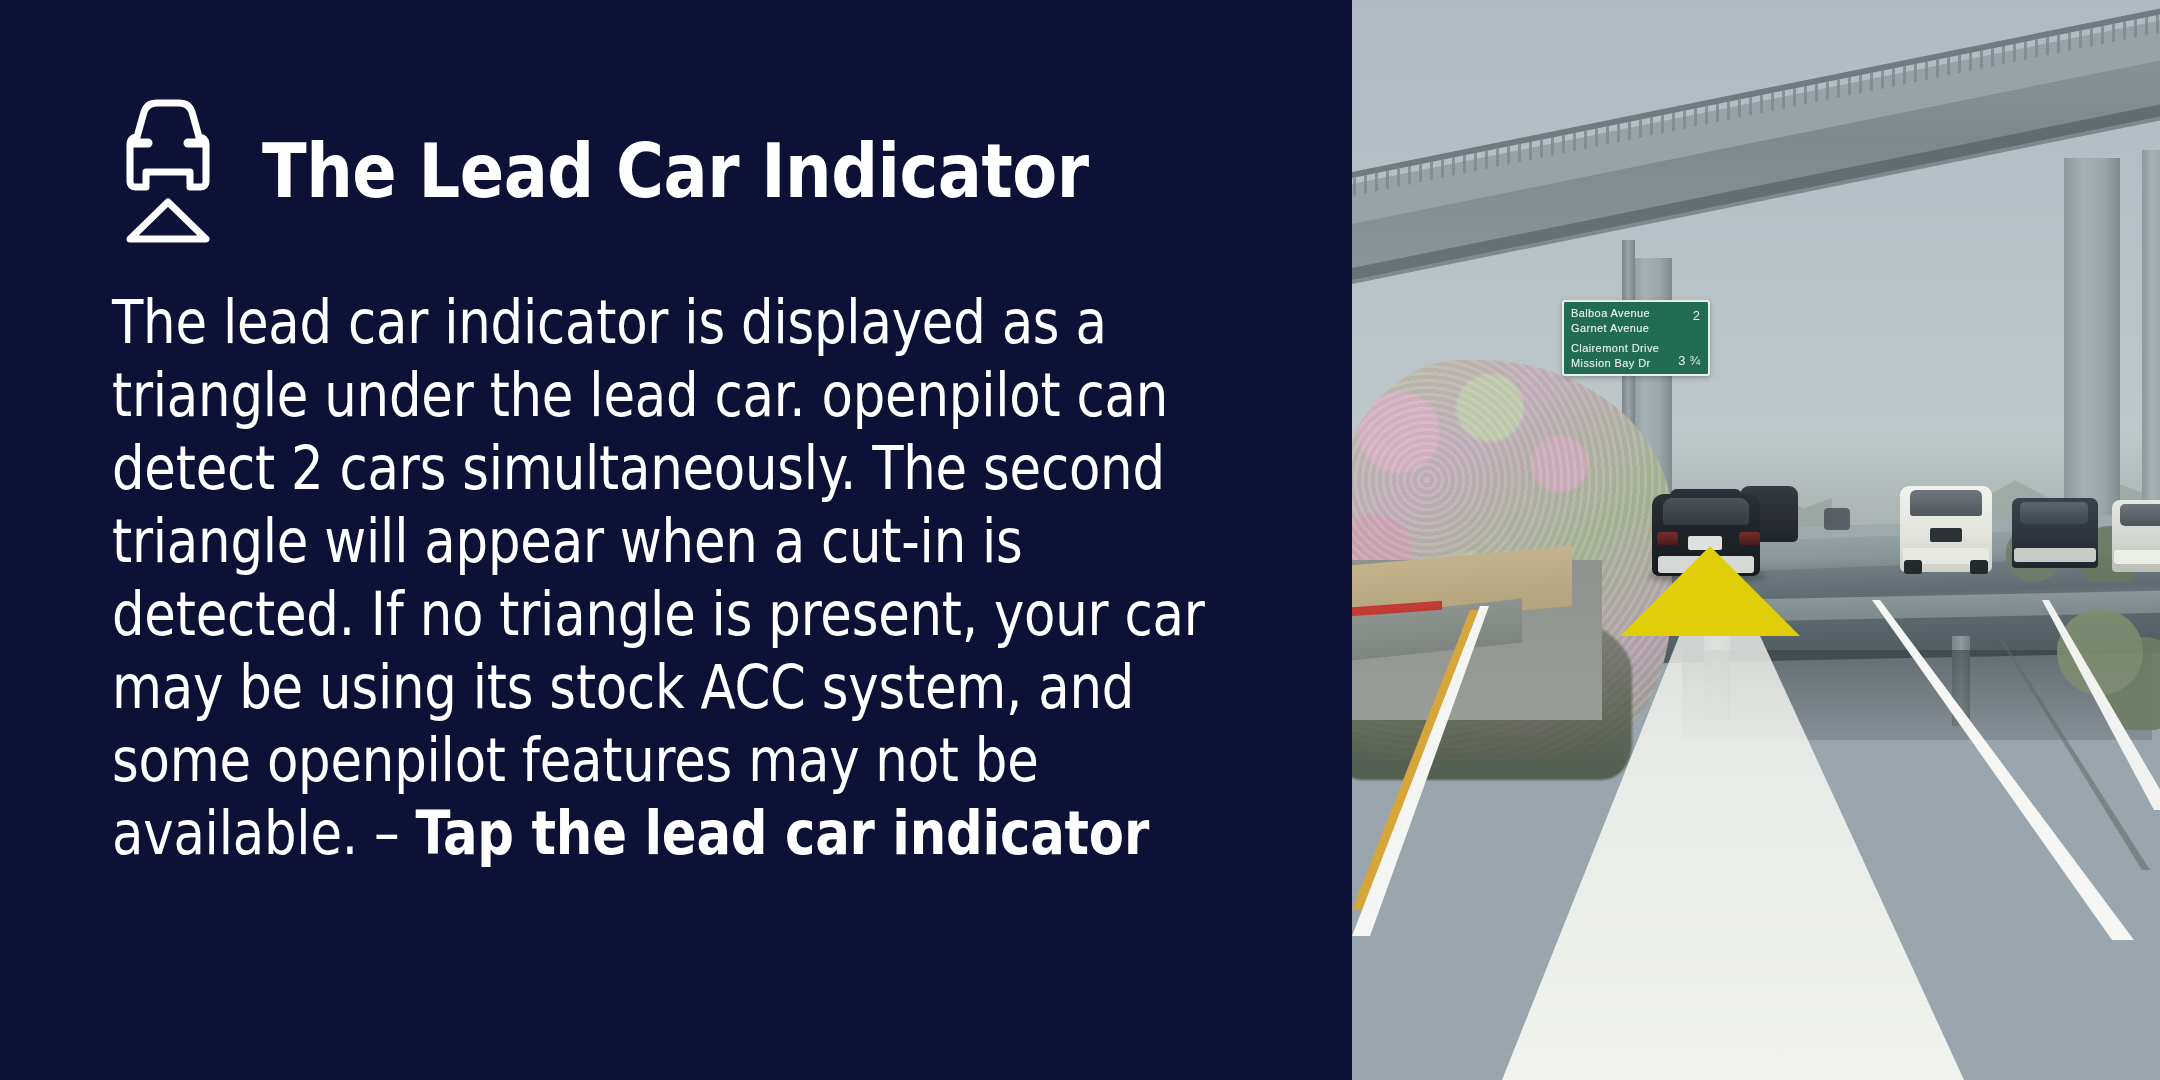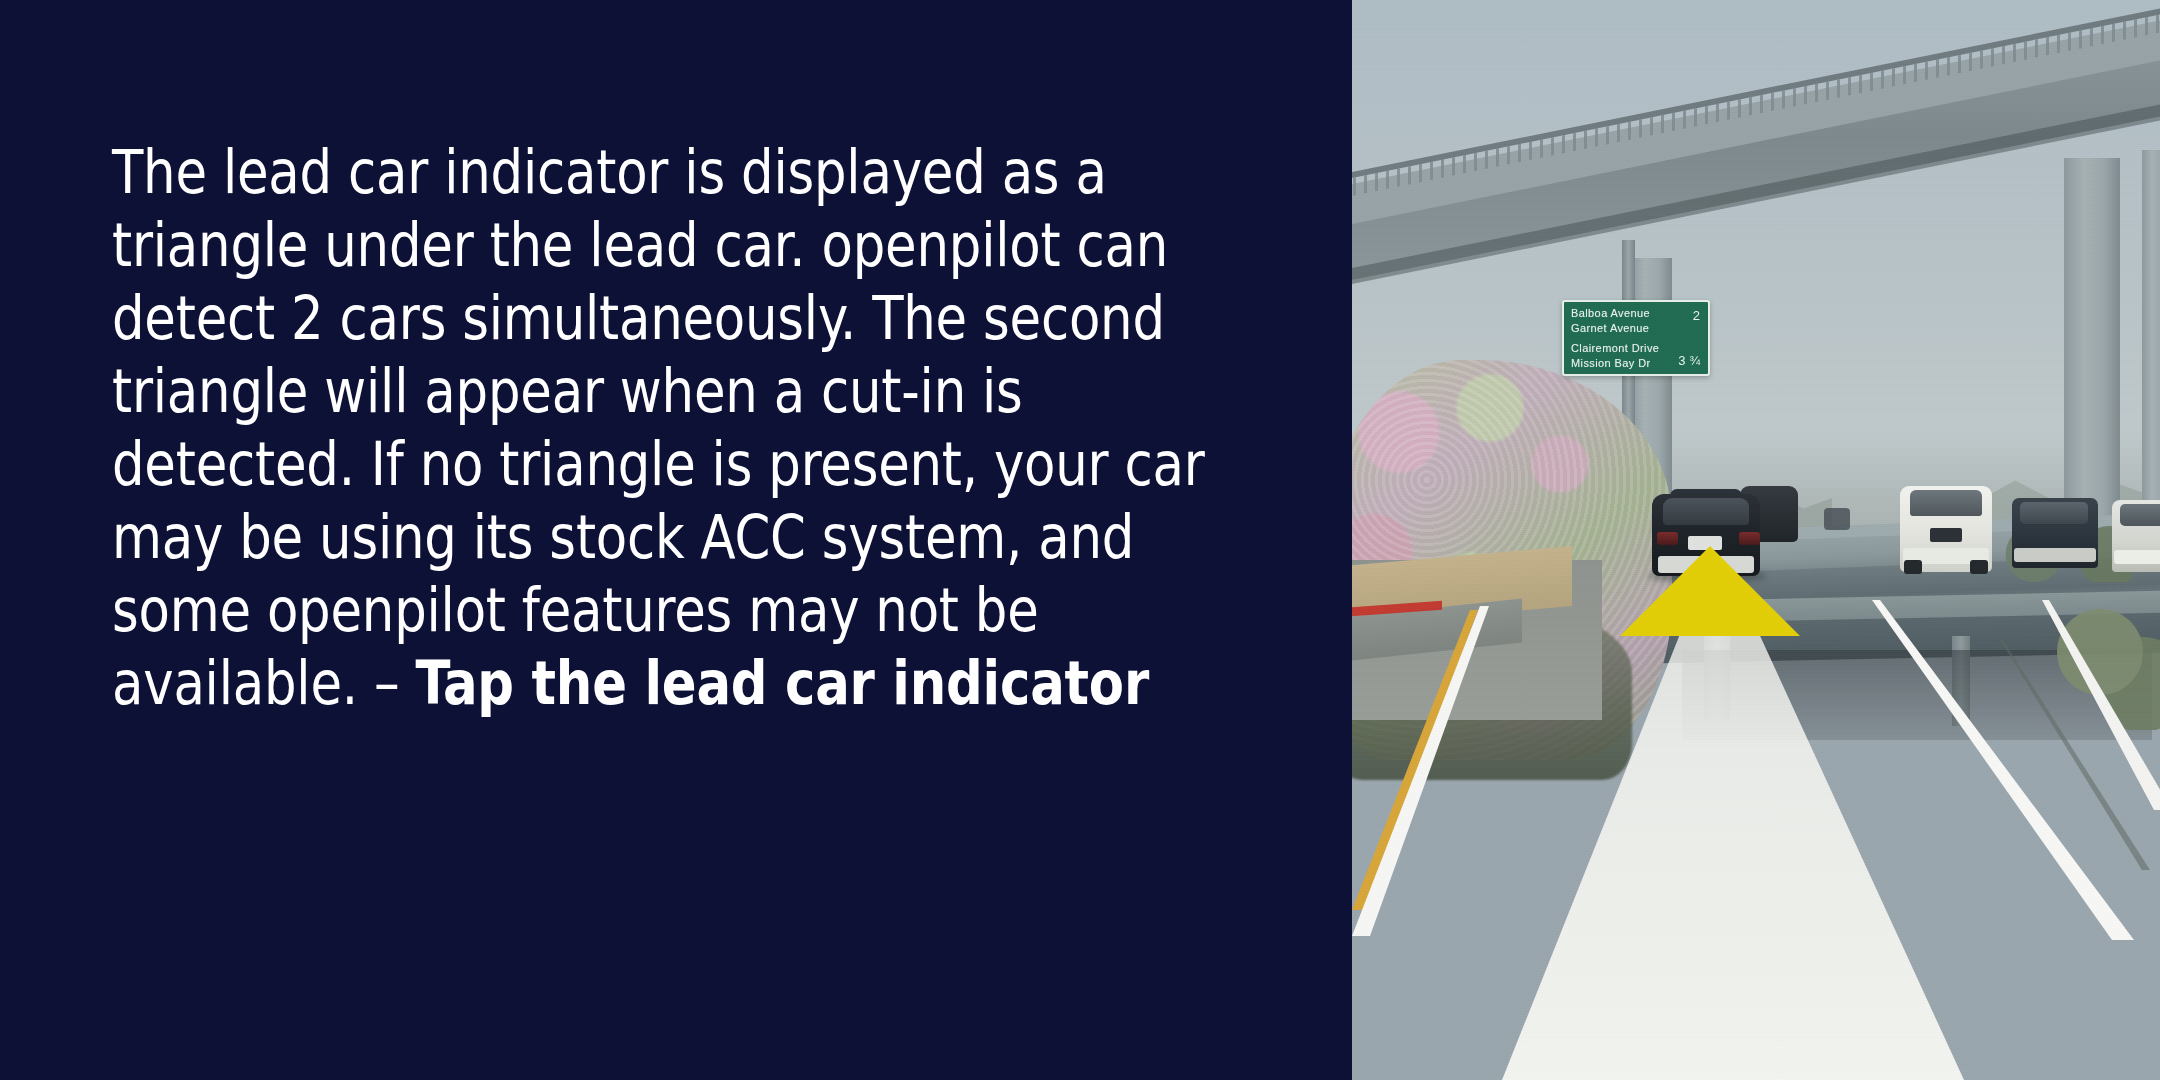--- a/index.html
+++ b/index.html
@@ -379,20 +379,39 @@
     pointer-events:none;
   }
 </style>
 </head>
 <body>
 
 <div class="stage">
 
   <div class="info-panel">
 
+    <div class="header-row">
+
+      <div class="lead-icon">
+        <svg viewBox="0 0 112 150" xmlns="http://www.w3.org/2000/svg">
+
+          <path d="M18 48 C18 44 21 41 25 41 L25 41
+                   L32 16 C34 10 39 7 45 7 L67 7 C73 7 78 10 80 16 L87 41
+                   C91 41 94 44 94 48 L94 86 C94 89 92 91 89 91 L78 91
+                   L78 76 L34 76 L34 91 L23 91 C20 91 18 89 18 86 Z" fill="none" stroke="#ffffff" stroke-width="7" stroke-linejoin="round" stroke-linecap="round"></path>
+
+          <path d="M22 47 L36 47" stroke="#ffffff" stroke-width="9" stroke-linecap="round"></path>
+          <path d="M76 47 L90 47" stroke="#ffffff" stroke-width="9" stroke-linecap="round"></path>
+
+          <path d="M56 106 L94 143 L18 143 Z" fill="none" stroke="#ffffff" stroke-width="7" stroke-linejoin="round"></path>
+        </svg>
+      </div>
+
+      <h1 class="panel-title">The Lead Car Indicator</h1>
+    </div>
 
     <p class="panel-body">
       <span>The lead car indicator is displayed as a triangle under the lead car. openpilot can detect 2 cars simultaneously. The second triangle will appear when a cut-in is detected. If no triangle is present, your car may be using its stock ACC system, and some openpilot features may not be available. – </span><span class="emph">Tap the lead car indicator</span>
     </p>
   </div>
 
   <div class="photo-panel">
 
     <div class="sky"></div>
     <div class="haze"></div>

